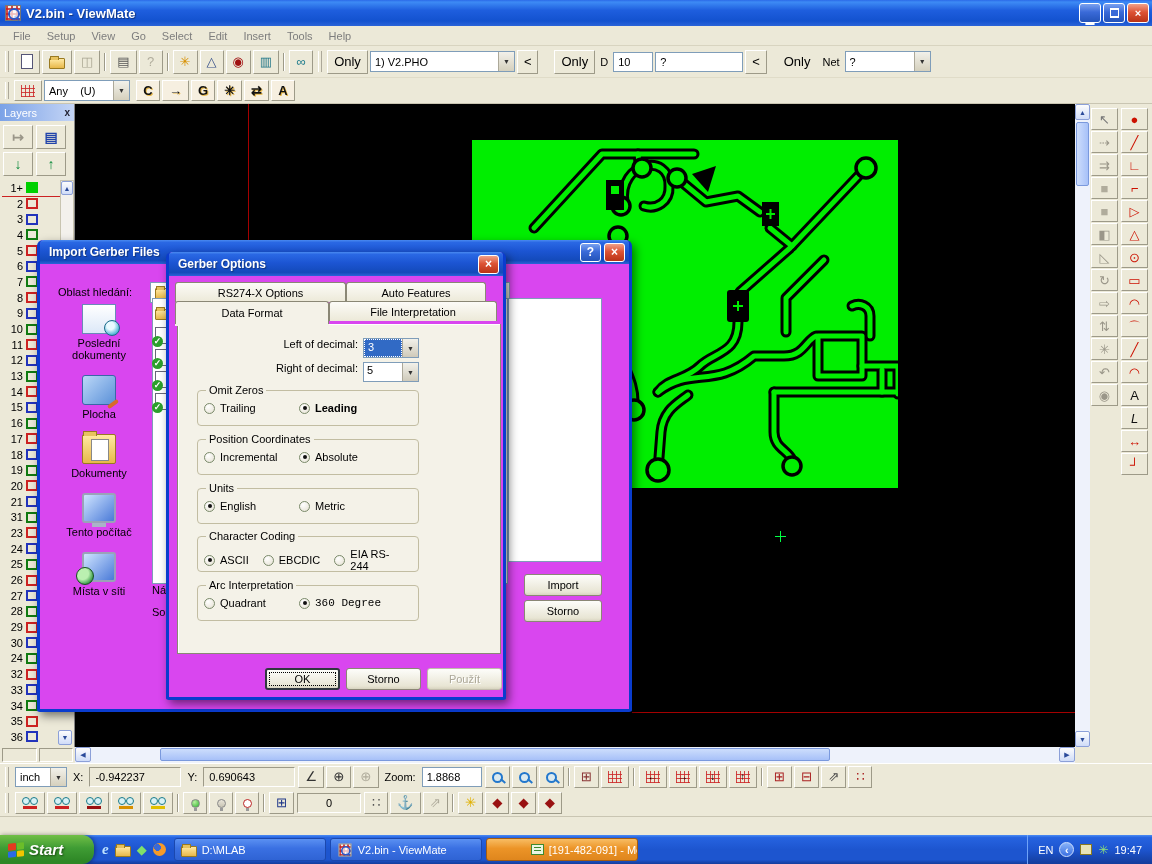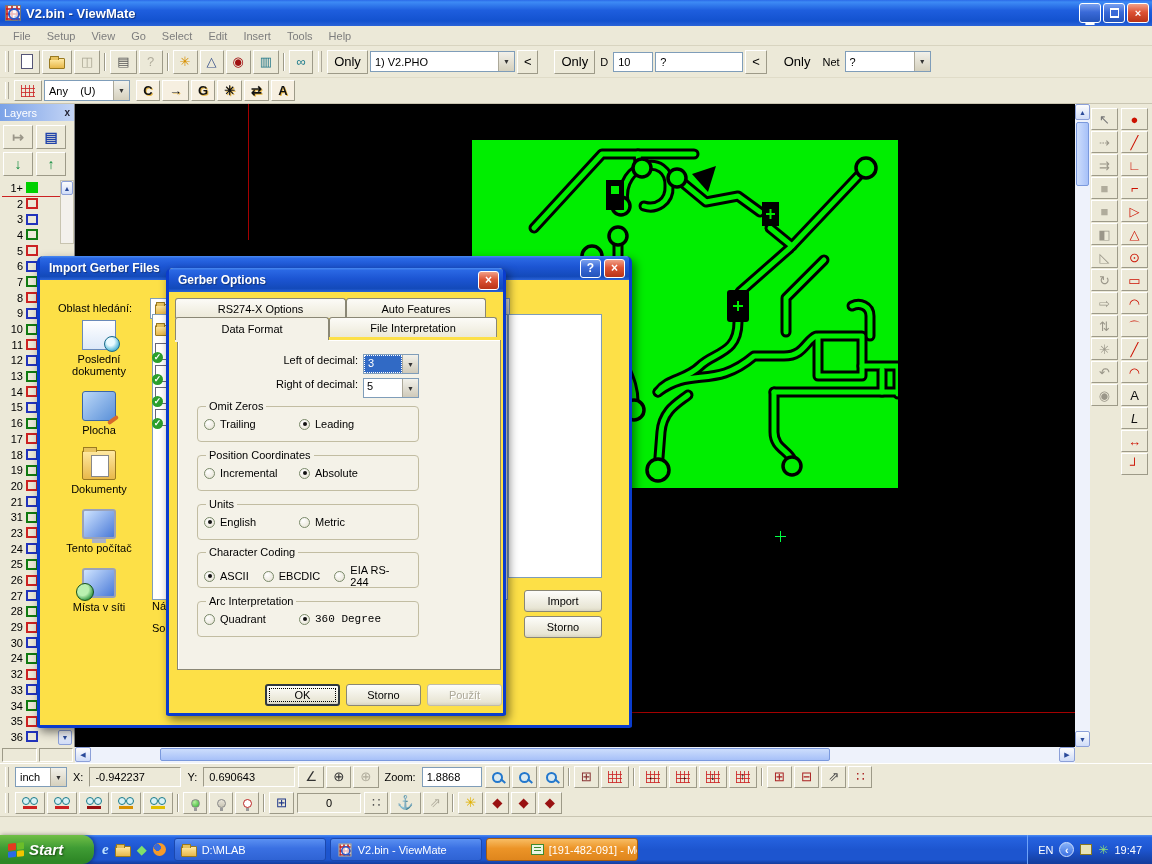--- a/index.html
+++ b/index.html
@@ -122,22 +122,22 @@
   .taskbtn.alert{background:linear-gradient(180deg,#f8bd63,#ec9427 45%,#df861d);border-color:#a35c10;padding-left:44px;}
   .msg-ico{width:13px;height:11px;background:#e9f6e2;border:1px solid #3d8a2e;display:inline-block;position:relative;flex:none;}
   .msg-ico::before{content:"";position:absolute;left:2px;top:2px;right:2px;height:1px;background:#3d8a2e;box-shadow:0 3px 0 #3d8a2e;}
   .tray{display:flex;align-items:center;gap:6px;padding:0 10px 0 10px;color:#fff;
     background:linear-gradient(180deg,#4b8cf5,#2663e0 9%,#1d55cf 50%,#143c9b 100%);border-left:1px solid #6fa3f8;}
   .tray-chev{width:15px;height:15px;border-radius:50%;background:linear-gradient(180deg,#8ab4f8,#3a70e2);border:1px solid #cfe0ff;
     display:flex;align-items:center;justify-content:center;font-weight:bold;font-size:11px;color:#fff;}
   .tray-ico1{width:12px;height:11px;background:#e8e4b8;border:1px solid #8a7a20;}
   .tray-ico2{color:#8fe07a;font-size:12px;}
   
-  .dlg{position:absolute;background:#fde047;border:3px solid #0a3cce;border-top:none;border-radius:6px 6px 3px 3px;
-    box-shadow:3px 4px 10px rgba(0,0,0,.5);margin-top:16px;}
+  .dlg{position:absolute;background:#d946ef;border:3px solid #0a3cce;border-top:none;border-radius:6px 6px 3px 3px;
+    box-shadow:3px 4px 10px rgba(0,0,0,.5);}
   .dlg-title{height:24px;border-radius:4px 4px 0 0;display:flex;align-items:center;padding:0 4px 0 9px;
     background:linear-gradient(180deg,#4a8af0 0%,#2a68e4 10%,#1c55d3 45%,#134aba 85%,#2a63d8 100%);}
   .dlg-title-text{flex:1;color:#fff;font-weight:bold;font-size:12px;text-shadow:1px 1px 1px #12357c;}
   .dlg-x{width:21px;height:19px;margin-left:3px;border:1px solid #fff;border-radius:3px;color:#fff;font-weight:bold;font-size:12px;
     display:flex;align-items:center;justify-content:center;background:linear-gradient(180deg,#f0a088,#dd5335 45%,#b93317);}
   .dlg-q{width:21px;height:19px;border:1px solid #fff;border-radius:3px;color:#fff;font-weight:bold;font-size:12px;
     display:flex;align-items:center;justify-content:center;background:linear-gradient(180deg,#7aa1ef,#3a6ad8 45%,#2353b9);}
   .xp-btn{background:linear-gradient(180deg,#fdfdfa,#e8e5d4 85%,#d8d4c0);border:1px solid #8a8775;border-radius:3px;
     display:flex;align-items:center;justify-content:center;font-size:11px;}
   .xp-btn.default{border:2px solid #30383f;outline:1px dotted #000;outline-offset:-5px;}
@@ -954,21 +954,21 @@
       </span>
     </div>
     <div id="gerberGroups">
         <div class="group" style="top: 138px;">
           <span class="glabel">Omit Zeros</span>
           <div class="opts">
             <label class="opt" style="min-width: 95px;">
               <span class="radio"></span>
               <span>Trailing</span>
             </label>
-            <label class="opt" style="min-width: 95px;">
+            <label class="opt" style="min-width: 95px; font-weight: bold;">
               <span class="radio on"></span>
               <span>Leading</span>
             </label>
           </div>
         </div>
         <div class="group" style="top: 187px;">
           <span class="glabel">Position Coordinates</span>
           <div class="opts">
             <label class="opt" style="min-width: 95px;">
               <span class="radio"></span>

